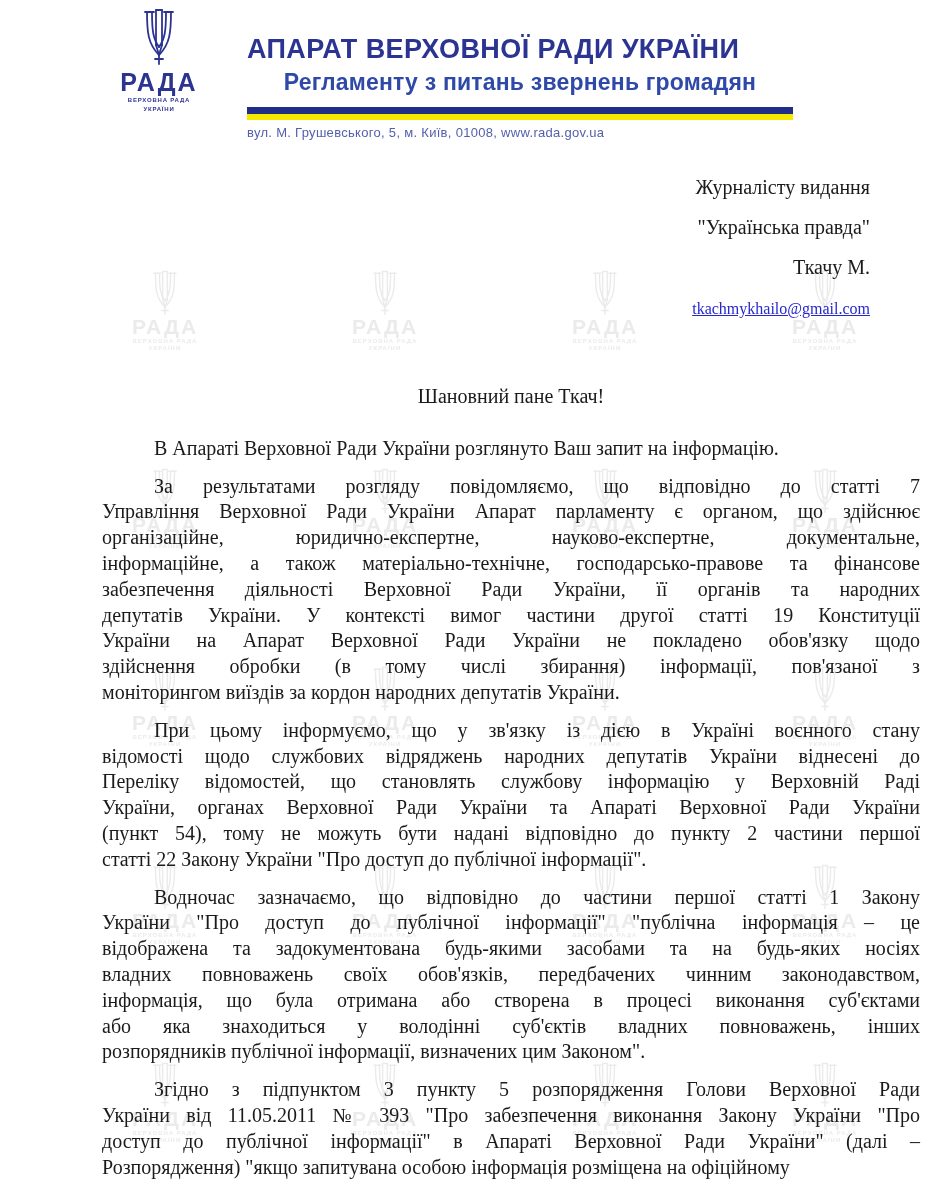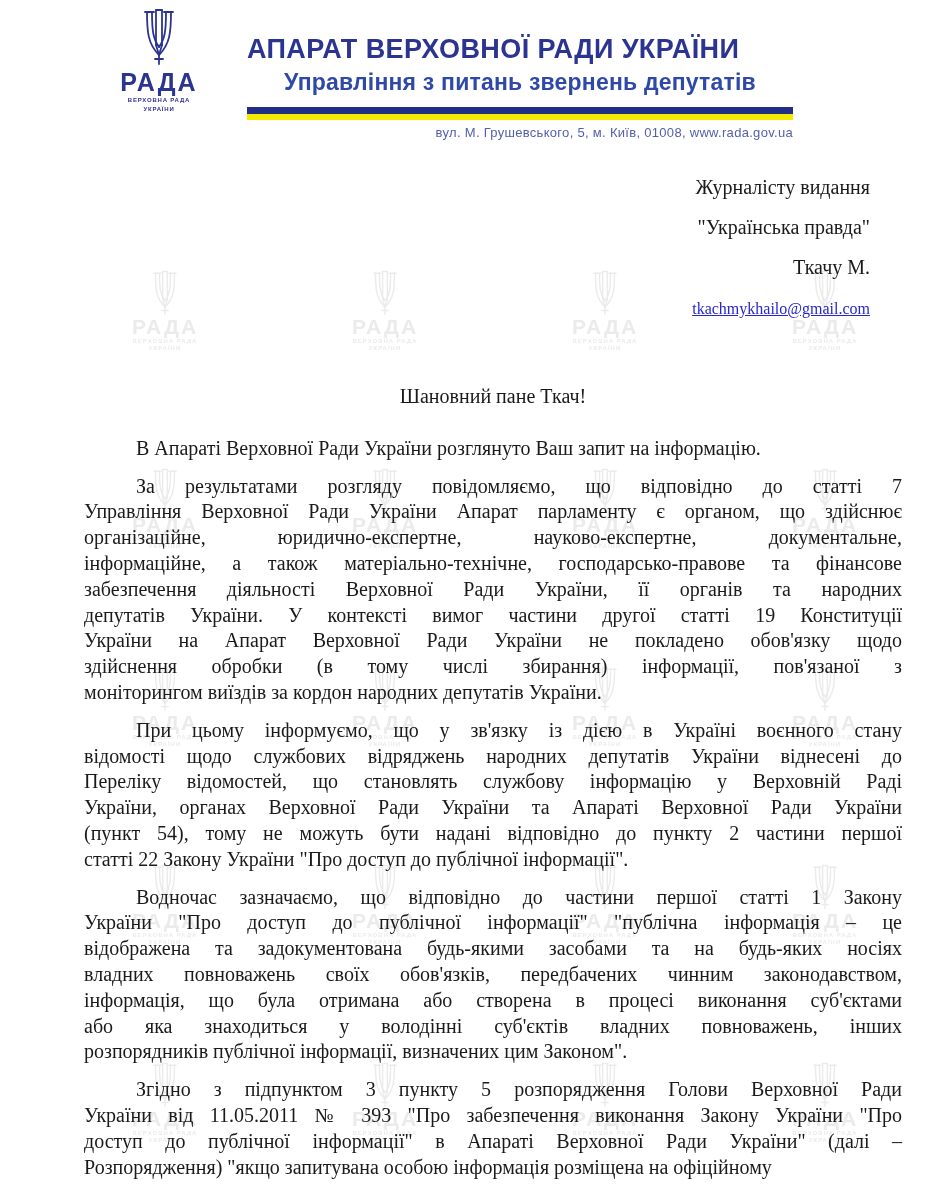--- a/index.html
+++ b/index.html
@@ -67,21 +67,21 @@
   .org-subtitle {
     margin-top: 4px; text-align: center;
     font-family: "Liberation Sans", sans-serif; font-weight: bold;
     font-size: 23px; letter-spacing: 0.2px;
     color: var(--subtitle-blue, #2f49a8); white-space: nowrap;
   }
   .flag-line { margin-top: 11px; width: 100%; }
   .flag-blue { height: 7px; background: var(--flag-blue, #202e88); }
   .flag-yellow { height: 6px; background: var(--flag-yellow, #f5e900); }
   .address {
-    margin-top: 5px; text-align: right;
+    margin-top: 5px; text-align: left;
     font-family: "Liberation Sans", sans-serif;
     font-size: 13px; letter-spacing: 0.3px;
     color: var(--address-blue, #5560ac);
   }
 
   
   .recipient {
     position: absolute; left: 540px; top: 174px; width: 330px;
     text-align: right; z-index: 1;
     font-size: 20px; color: #1a1a1a; line-height: 26px;
@@ -89,21 +89,21 @@
   .recipient-line { margin-bottom: 14px; }
   .email {
     display: inline-block;
     color: var(--link-blue, #2626cf);
     text-decoration: underline;
     font-size: 16px; line-height: 26px; margin-top: 0;
   }
 
   
   .letter {
-    position: absolute; left: 84px; top: 384px; width: 818px;
+    position: absolute; left: 102px; top: 384px; width: 818px;
     z-index: 1; color: #1a1a1a;
     font-size: 20px; line-height: 25.8px;
   }
   .salutation { text-align: center; margin-bottom: 26px; }
   .para { margin-bottom: 12px; }
   .line { text-align: justify; text-align-last: justify; }
   .line.first { text-indent: 52px; }
   .line.last { text-align-last: left; }
 </style>
 </head>
@@ -297,21 +297,21 @@
     <svg class="logo-trident" viewBox="0 0 40 58">
         <use href="#tryzub"></use>
       </svg>
     <div class="logo-big">РАДА</div>
     <div class="logo-small">ВЕРХОВНА РАДА</div>
     <div class="logo-small">УКРАЇНИ</div>
   </div>
 
   <div class="head-center">
     <div class="org-title">АПАРАТ ВЕРХОВНОЇ РАДИ УКРАЇНИ</div>
-    <div class="org-subtitle">Управління з питань звернень депутатів</div>
+    <div class="org-subtitle">Регламенту з питань звернень громадян</div>
     <div class="flag-line">
       <div class="flag-blue"></div>
       <div class="flag-yellow"></div>
     </div>
     <div class="address">вул. М. Грушевського, 5, м. Київ, 01008,  www.rada.gov.ua</div>
   </div>
 
   <div class="recipient">
     <div id="recipient-lines">
         <div class="recipient-line">Журналісту видання</div>

